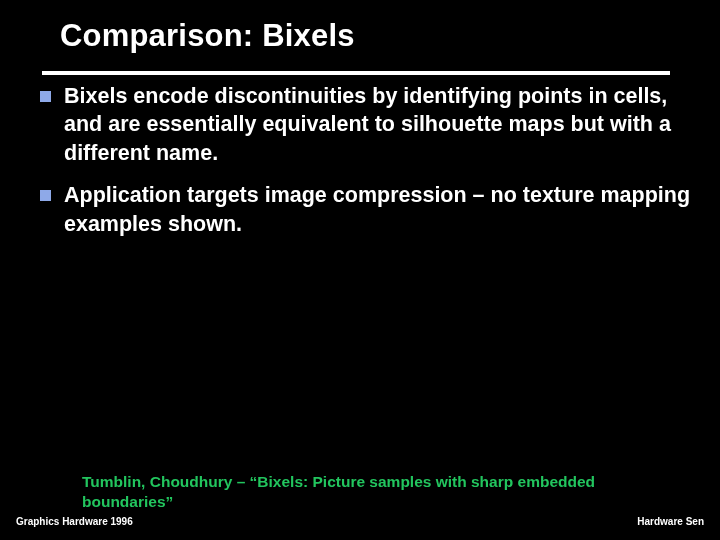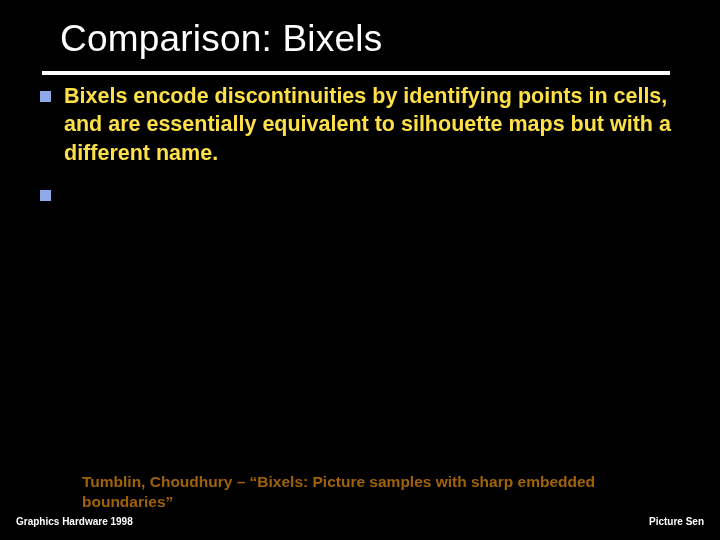--- a/index.html
+++ b/index.html
@@ -17,22 +17,22 @@
     position: relative;
     width: 720px;
     height: 540px;
     background: #000000;
   }
   .slide-title {
     position: absolute;
     left: 60px;
     top: 18px;
     width: 620px;
-    font-size: 37px;
-    font-weight: normal;
+    font-size: 31px;
+    font-weight: bold;
     color: #ffffff;
     letter-spacing: 0.2px;
   }
   .title-rule {
     position: absolute;
     left: 42px;
     top: 71px;
     width: 628px;
     height: 4px;
     background: #ffffff;
@@ -40,39 +40,39 @@
   .bullets {
     position: absolute;
     left: 36px;
     top: 82px;
     width: 660px;
   }
   .bullet {
     position: relative;
     padding-left: 28px;
     margin-bottom: 14px;
-    color: #fde047;
+    color: #ffffff;
     font-size: 21.5px;
     font-weight: bold;
     line-height: 1.32;
   }
   .bullet-marker {
     position: absolute;
     left: 4px;
     top: 9px;
     width: 11px;
     height: 11px;
     background: #8ea9e8;
   }
   .subnote {
     position: absolute;
     left: 82px;
     top: 472px;
     width: 580px;
-    color: #a16207;
+    color: #22c55e;
     font-size: 15.5px;
     font-weight: bold;
     line-height: 1.28;
   }
   .footer {
     position: absolute;
     bottom: 8px;
     left: 0;
     width: 720px;
     height: 16px;
@@ -113,24 +113,25 @@
     <div class="bullet">
       <span class="bullet-marker"></span>
     </div>
 
     <div class="bullet">
       <span class="bullet-marker"></span>
     </div>
 
     <div class="bullet">
       <span class="bullet-marker"></span>
+      <span>Application targets image compression – no texture mapping examples shown.</span>
     </div>
 
   </div>
 
   <div class="subnote">Tumblin, Choudhury – “Bixels: Picture samples with sharp embedded boundaries”</div>
 
   <div class="footer">
-    <div class="footer-left">Graphics Hardware 1998</div>
-    <div class="footer-right">Picture Sen</div>
+    <div class="footer-left">Graphics Hardware 1996</div>
+    <div class="footer-right">Hardware Sen</div>
   </div>
 
 </div>
 
 </body></html>

